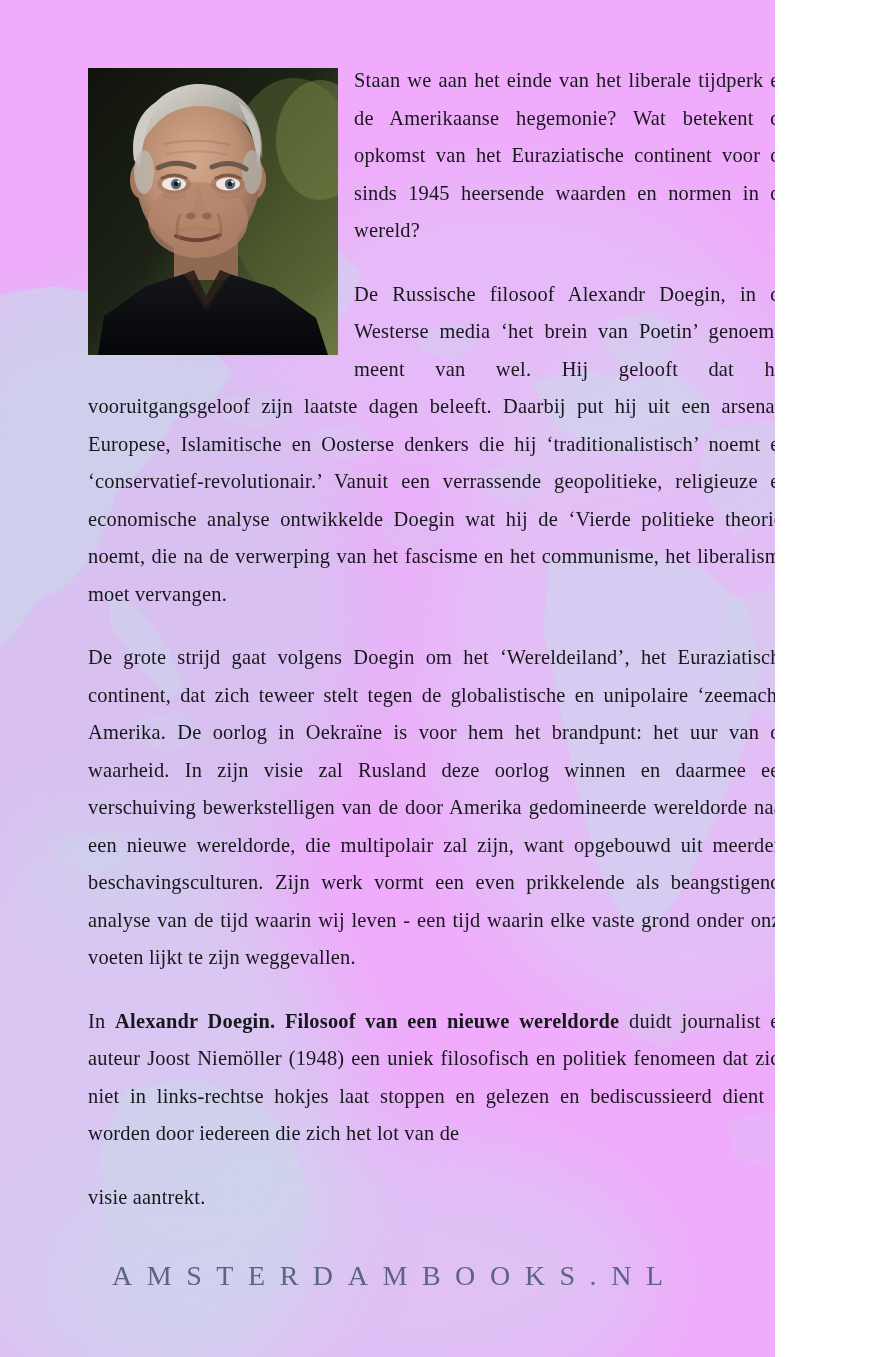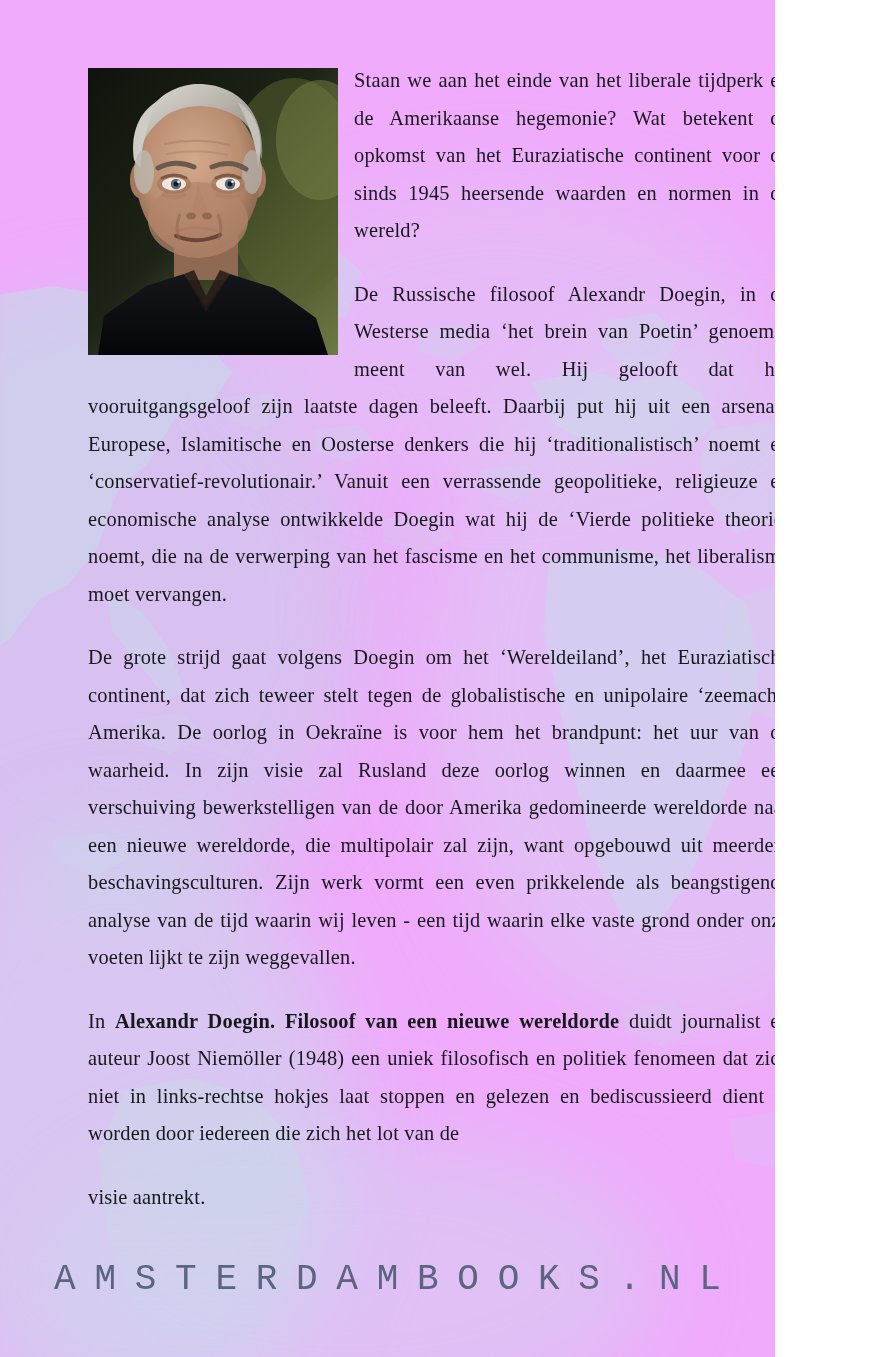--- a/index.html
+++ b/index.html
@@ -122,22 +122,22 @@
   .footer {
     position: absolute;
     left: 0;
     right: 0;
     top: 1262px;
     z-index: 3;
     text-align: center;
   }
   .footer-text {
     display: inline-block;
-    font-family: Liberation Mono, monospace;
-    font-size: 36px;
+    font-family: Liberation Serif, serif;
+    font-size: 28px;
     line-height: 1;
     letter-spacing: 0.52em;
     text-indent: 0.52em;
     color: #5b657f;
     white-space: nowrap;
   }
 </style>
 </head>
 <body>
 

